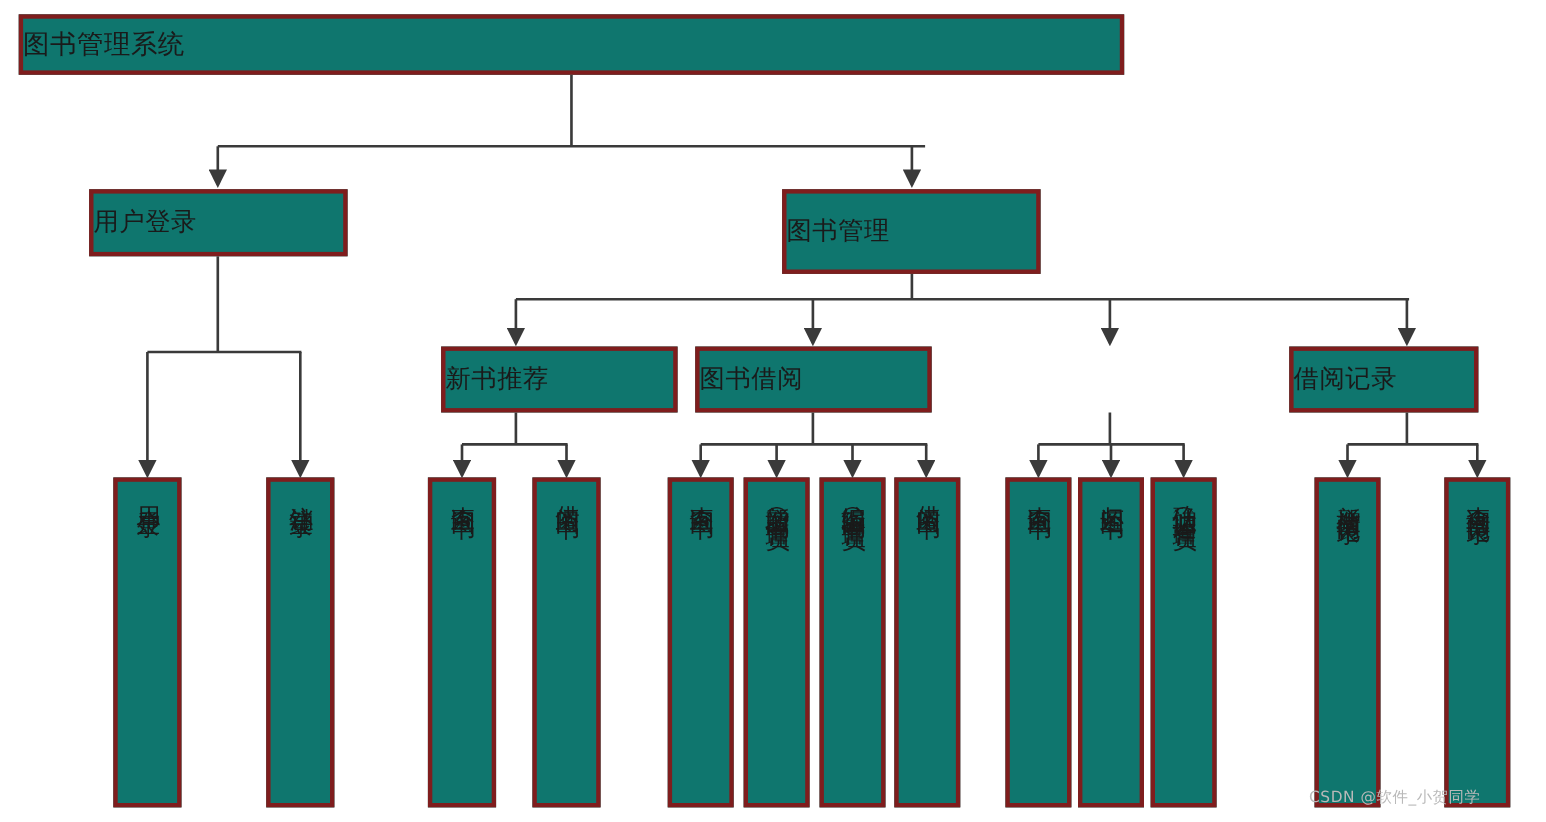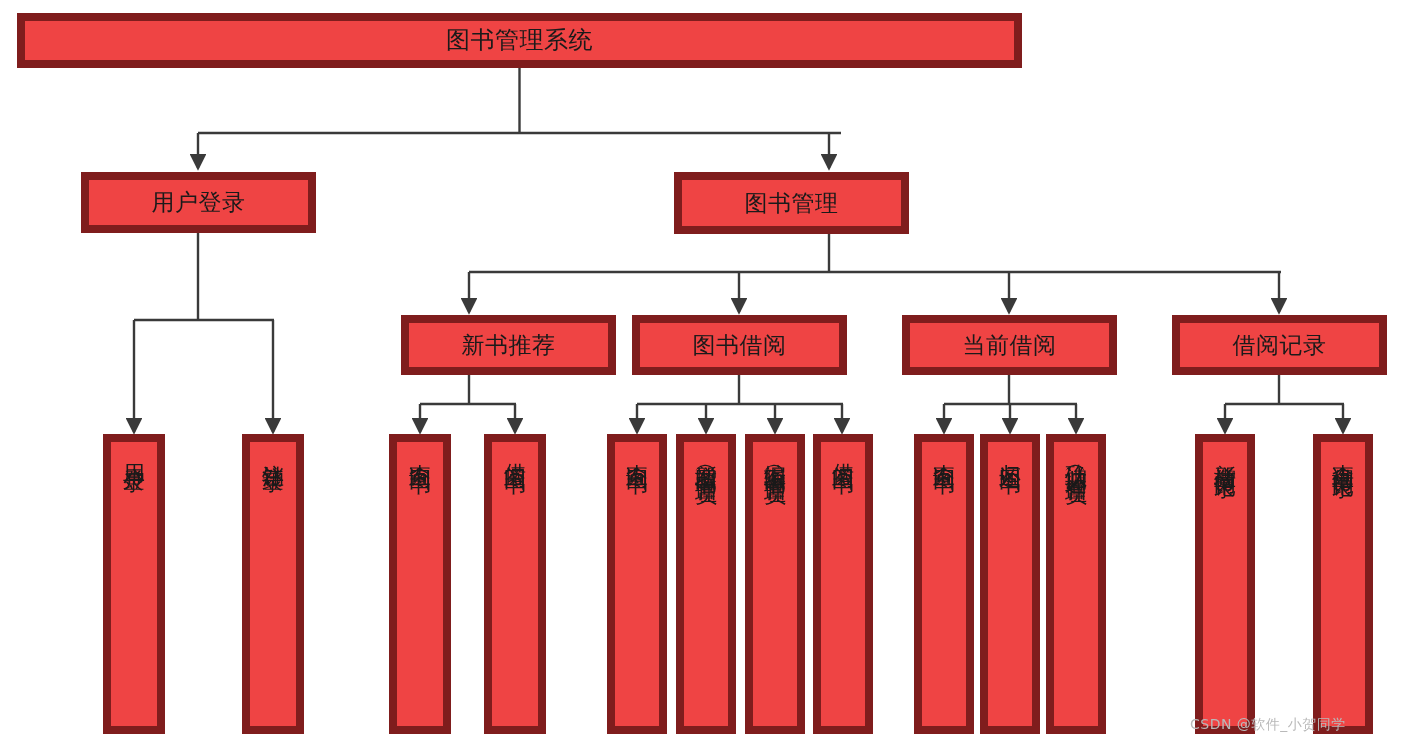--- a/index.html
+++ b/index.html
@@ -22,25 +22,25 @@
     position: absolute;
     left: 0;
     top: 0;
     width: 1405px;
     height: 747px;
     pointer-events: none;
   }
   .node {
     position: absolute;
     box-sizing: border-box;
-    background: #ef4444;
-    border: 8px solid #7f1d1d;
+    background: #0f766e;
+    border: 4px solid #7f1d1d;
     display: flex;
     align-items: center;
-    justify-content: center;
+    justify-content: flex-start;
     color: #1a1a1a;
   }
   .node-label {
     display: block;
     text-align: center;
     line-height: 1.08;
     letter-spacing: 0.5px;
     color: #1a1a1a;
   }
   
@@ -128,34 +128,31 @@
     </g>
   </svg>
 
   <div class="node h root" style="left:17px; top:13px; width:1005px; height:55px;">
     <span class="node-label">图书管理系统</span>
   </div>
 
   <div class="node h" style="left:81px; top:172px; width:235px; height:61px;">
     <span class="node-label">用户登录</span>
   </div>
-  <div class="node h" style="left:674px; top:172px; width:235px; height:62px;">
+  <div class="node h" style="left:711px; top:172px; width:235px; height:77px;">
     <span class="node-label">图书管理</span>
   </div>
 
   <div class="node h" style="left:362px; top:315px; width:215px; height:60px;margin-left:39px;">
     <span class="node-label">新书推荐</span>
   </div>
   <div class="node h" style="left:632px; top:315px; width:215px; height:60px;">
     <span class="node-label">图书借阅</span>
   </div>
-  <div class="node h" style="left:902px; top:315px; width:215px; height:60px;">
-    <span class="node-label">当前借阅</span>
-  </div>
-  <div class="node h" style="left:1172px; top:315px; width:215px; height:60px;">
+  <div class="node h" style="left:1172px; top:315px; width:172px; height:60px;">
     <span class="node-label">借阅记录</span>
   </div>
 
   <div class="node v" style="left:103px; top:434px; width:62px; height:300px;">
     <span class="node-label">用户登录</span>
   </div>
   <div class="node v" style="left:242px; top:434px; width:62px; height:300px;">
     <span class="node-label">注销登录</span>
   </div>
 

